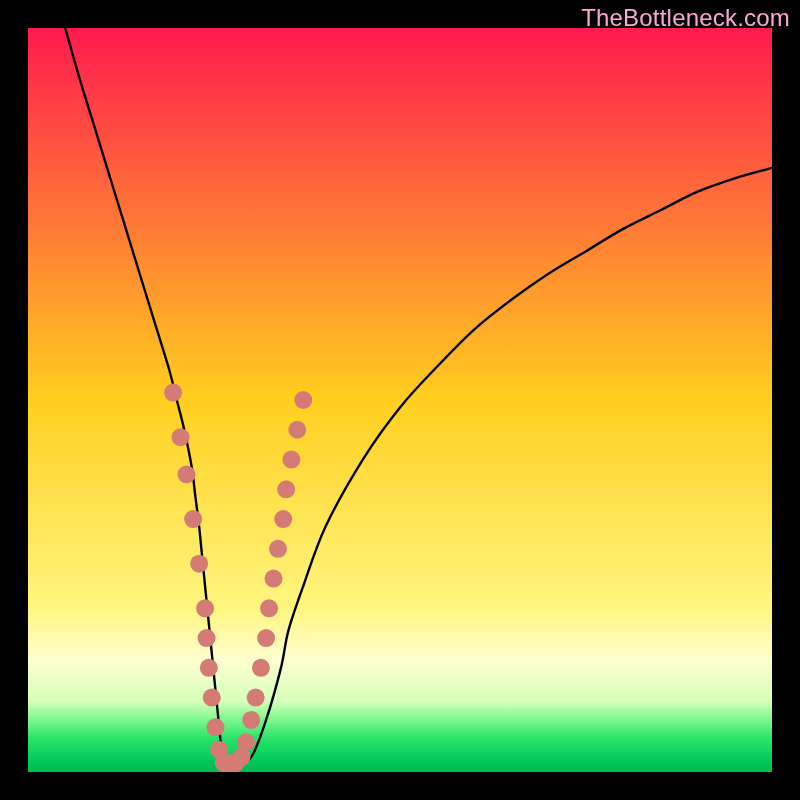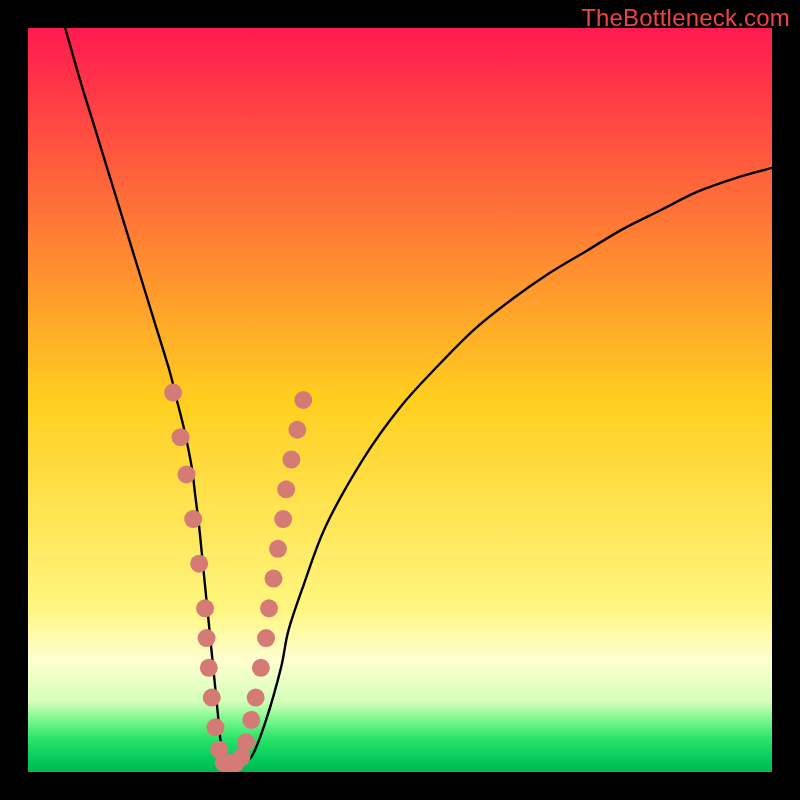--- a/index.html
+++ b/index.html
@@ -13,21 +13,21 @@
   .frame {
     width: 800px;
     height: 800px;
     background: #000;
     position: relative;
   }
   .watermark {
     position: absolute;
     top: 4px;
     right: 10px;
-    color: #ef4444;
+    color: #f9a8d4;
     font-size: 24px;
     font-weight: 500;
     letter-spacing: 0.2px;
     z-index: 10;
     text-align: right;
   }
   .plot-area {
     position: absolute;
     left: 28px;
     top: 28px;

